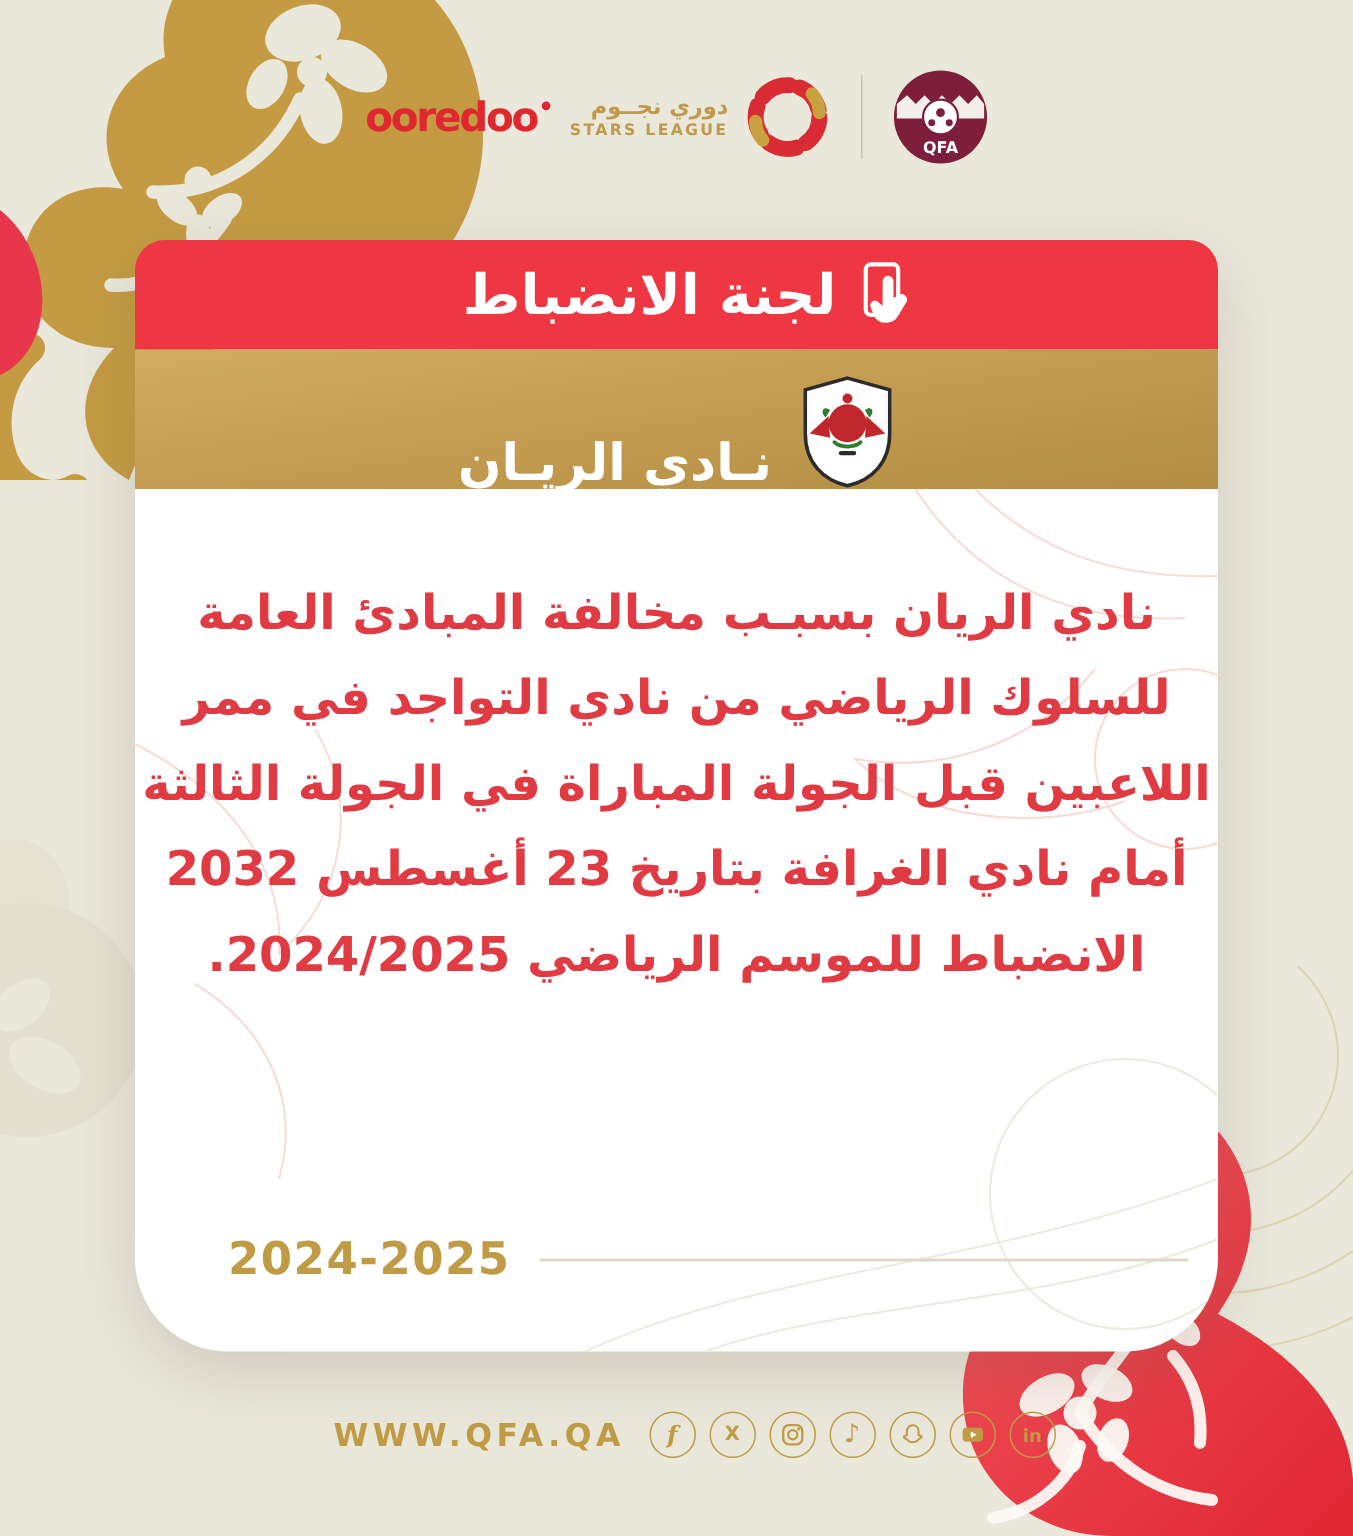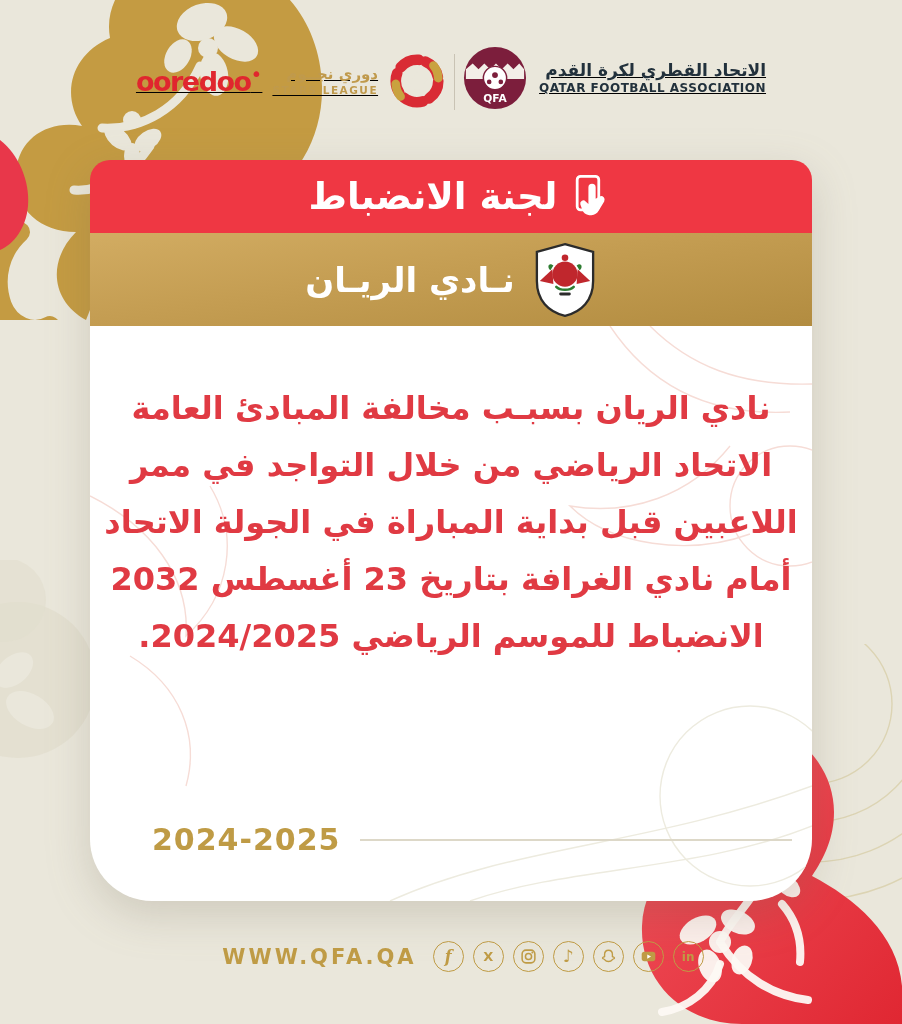--- a/index.html
+++ b/index.html
@@ -10,42 +10,42 @@
   }
   svg{display:block;}
   
   .deco{position:absolute;pointer-events:none;}
   .deco-tl{top:-30px;left:-10px;}
   .deco-left-red{top:140px;left:0;}
   .deco-left-beige{top:560px;left:0;}
   .deco-br{right:0;bottom:0;}
   .deco-arcs{right:0;bottom:120px;}
   
-  .header{position:absolute;top:46px;left:0;width:100%;display:flex;align-items:flex-end;justify-content:center;gap:8px;text-decoration:underline;}
+  .header{position:absolute;top:46px;left:0;width:100%;display:flex;align-items:center;justify-content:center;gap:20px;}
   .ooredoo{display:flex;align-items:center;gap:10px;}
   .ooredoo-word{color:#e0262e;font-weight:bold;font-size:27px;letter-spacing:-1.5px;line-height:1;}
   .ooredoo-dot{color:#e0262e;font-size:20px;vertical-align:top;line-height:.6;}
   .league-text{display:flex;flex-direction:column;line-height:1.15;}
   .league-ar{direction:rtl;color:#c09a4c;font-weight:bold;font-size:15px;}
   .league-en{color:#c09a4c;font-weight:bold;font-size:10.5px;letter-spacing:1.5px;}
   .header-divider{width:1px;height:56px;background:#c9c3b4;}
   .qfa{display:flex;align-items:center;gap:12px;}
   .qfa-text{display:flex;flex-direction:column;line-height:1.3;}
   .qfa-ar{direction:rtl;color:#22313c;font-weight:bold;font-size:17px;}
   .qfa-en{color:#22313c;font-weight:bold;font-size:12px;letter-spacing:.5px;}
   
   .card{position:absolute;left:90px;top:160px;width:722px;filter:drop-shadow(0 14px 22px rgba(110,100,80,.22));}
   .banner-red{
     height:73px;background:#ef3743;border-radius:20px 20px 0 0;
     display:flex;align-items:center;justify-content:center;gap:14px;direction:rtl;
   }
   .banner-red-title{color:#fff;font-weight:bold;font-size:37px;line-height:1;margin-left:16px;}
   .banner-gold{
     height:93px;background:linear-gradient(172deg,#d2ac62 0%,#c49d52 45%,#b28c40 100%);
-    display:flex;align-items:center;justify-content:center;gap:18px;direction:rtl;
+    display:flex;align-items:flex-end;justify-content:center;gap:18px;direction:rtl;
   }
   .banner-gold-title{color:#fff;font-weight:bold;font-size:34px;line-height:1;letter-spacing:1px;}
   .card-body{position:relative;background:#ffffff;height:575px;border-radius:0 0 62px 62px;overflow:hidden;}
   .card-faint{position:absolute;top:0;left:0;}
   .lines{position:relative;padding-top:54px;direction:rtl;text-align:center;}
   .line{font-size:32px;font-weight:bold;color:#e03a43;line-height:57px;white-space:nowrap;}
   .season{position:absolute;left:62px;top:496px;display:flex;align-items:center;gap:20px;}
   .season-label{color:#bf9b45;font-size:30px;font-weight:bold;letter-spacing:1px;}
   .season-line{width:432px;height:2px;background:#ddd8c8;}
   
@@ -139,24 +139,20 @@
     <div class="qfa">
       <svg width="64" height="64" viewBox="0 0 66 66">
         <circle cx="33" cy="33" r="32" fill="#7c1e3c"></circle>
         <polygon points="3,24 10,18 16,24 22,18 28,24 34,18 40,24 46,18 52,24 58,18 63,24 63,34 3,34" fill="#f3eee8"></polygon>
         <circle cx="33" cy="33" r="12" fill="#ffffff" stroke="#7c1e3c" stroke-width="1.5"></circle>
         <circle cx="33" cy="30" r="3" fill="#7c1e3c"></circle>
         <circle cx="27" cy="37" r="2.4" fill="#7c1e3c"></circle>
         <circle cx="39" cy="37" r="2.4" fill="#7c1e3c"></circle>
         <text x="33" y="58" text-anchor="middle" font-size="11" font-weight="bold" fill="#ffffff" font-family="DejaVu Sans, sans-serif">QFA</text>
       </svg>
-      <div class="qfa-text">
-        <span class="qfa-ar">الاتحاد القطري لكرة القدم</span>
-        <span class="qfa-en">QATAR FOOTBALL ASSOCIATION</span>
-      </div>
     </div>
   </div>
 
   <div class="card">
 
     <div class="banner-red">
       <svg width="38" height="50" viewBox="0 0 44 54">
         <rect x="6" y="3" width="25" height="39" rx="4" fill="none" stroke="#ffffff" stroke-width="3.2"></rect>
         <path d="M19,16 a4.2,4.2 0 0 1 8.4,0 v13 l4.5,-2.6 a4.2,4.2 0 0 1 5.4,5.9 l-6.3,10.4 a10,10 0 0 1 -8.6,5.3 h-2.4 a10,10 0 0 1 -8.2,-6.6 l-2.2,-6 a3.6,3.6 0 0 1 6.2,-3.2 l3.2,3 z" fill="#ffffff"></path>
       </svg>
@@ -188,22 +184,22 @@
           <circle cx="700" cy="180" r="60"></circle>
         </g>
         <g fill="none" stroke="#edebdf" stroke-width="1.4">
           <path d="M380,575 C480,540 610,545 722,500 M300,575 C420,520 560,520 722,460"></path>
           <circle cx="660" cy="470" r="90"></circle>
         </g>
       </svg>
 
       <div class="lines">
         <div class="line">نادي الريان بسبـب مخالفة المبادئ العامة</div>
-        <div class="line">الاتحاد الرياضي من خلال التواجد في ممر</div>
-        <div class="line">اللاعبين قبل بداية المباراة في الجولة الاتحاد</div>
+        <div class="line">للسلوك الرياضي من نادي التواجد في ممر</div>
+        <div class="line">اللاعبين قبل الجولة المباراة في الجولة الثالثة</div>
         <div class="line">أمام نادي الغرافة بتاريخ 23 أغسطس 2032</div>
         <div class="line">الانضباط للموسم الرياضي 2024/2025.</div>
       </div>
 
       <div class="season">
         <span class="season-label">2024-2025</span>
         <span class="season-line"></span>
       </div>
     </div>
   </div>

